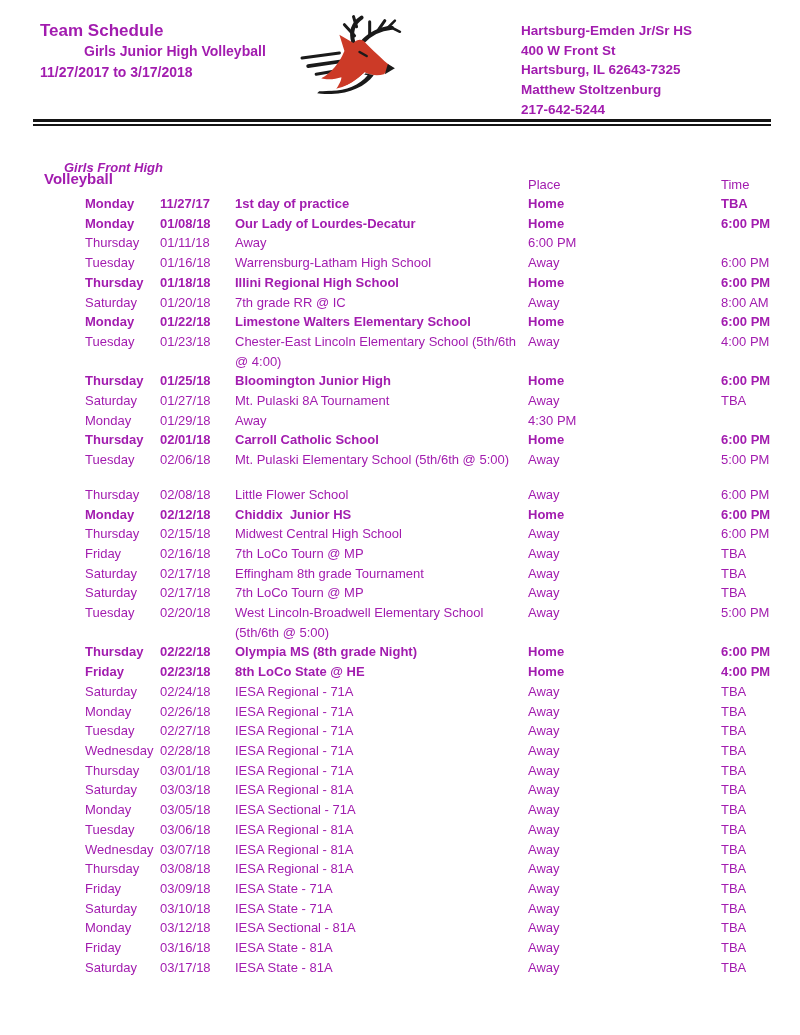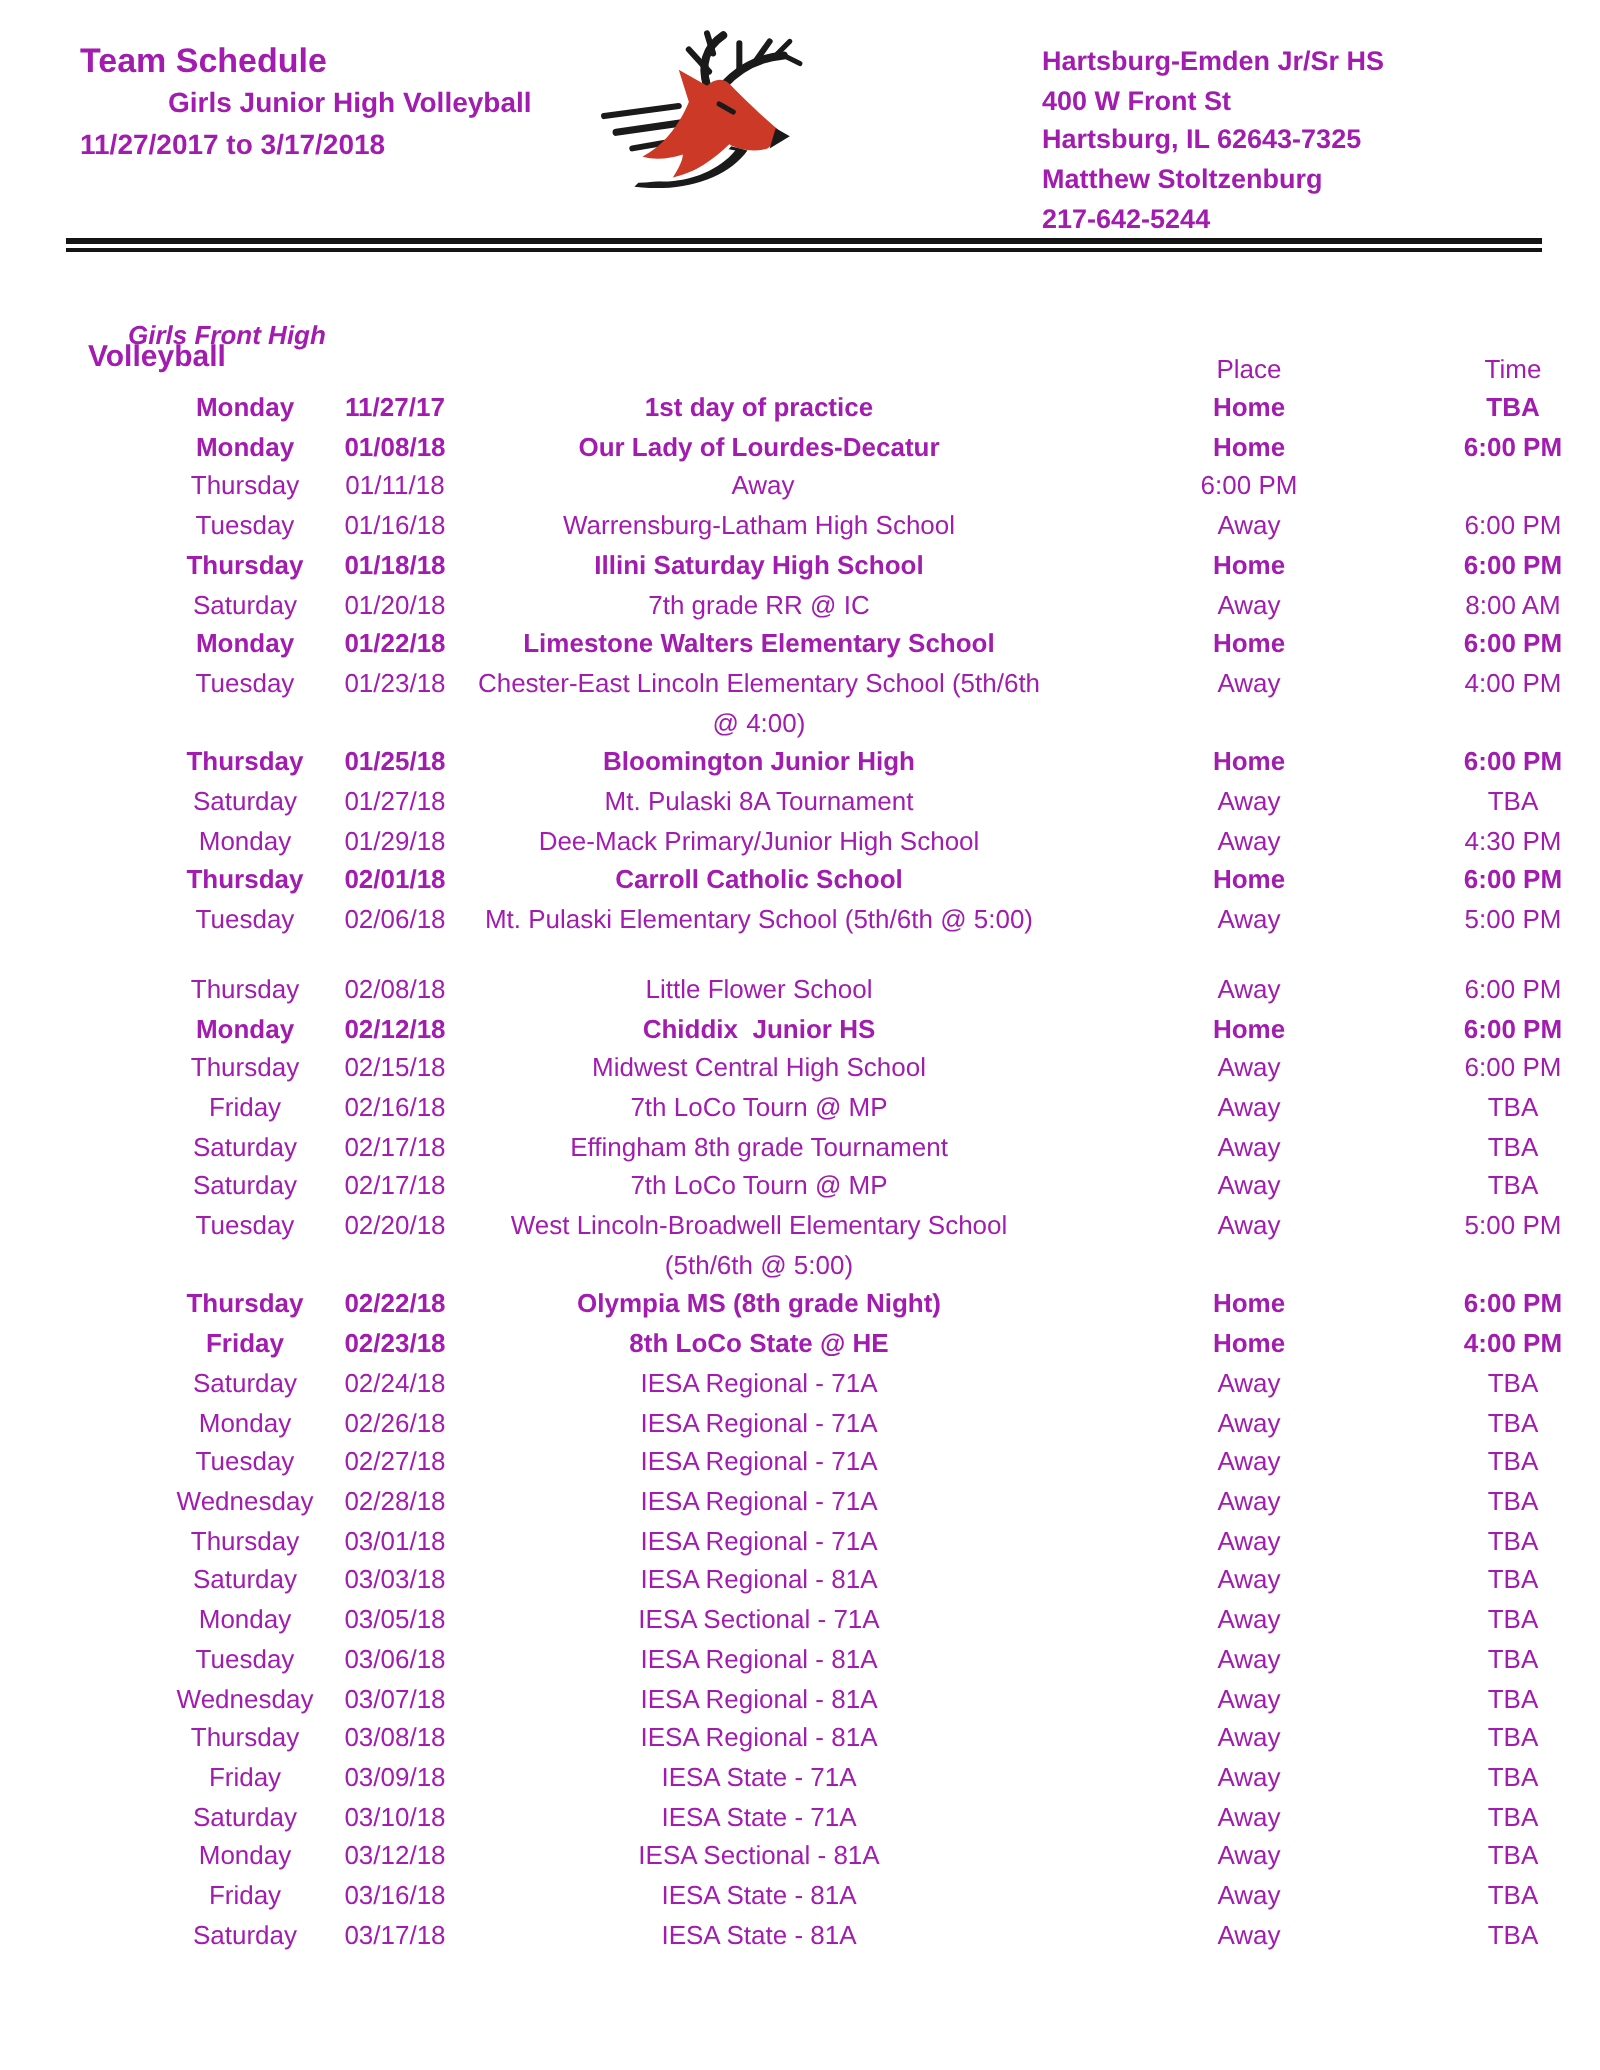--- a/index.html
+++ b/index.html
@@ -32,21 +32,20 @@
 
   
   .sport-heading { position: absolute; left: 44px; top: 139px; font-size: 15px; font-weight: bold; margin-top: 31px; }
   .team-heading  { position: absolute; left: 64px; top: 160px; font-size: 13px; font-weight: bold; font-style: italic; }
 
   
   .schedule { position: absolute; left: 85px; top: 178px; width: 707px; }
   .thead, .row {
     display: grid;
     grid-template-columns: 75px 75px 293px 193px 1fr;
-    text-align: center;
   }
   .thead { font-size: 13px; line-height: 13px; height: 16px; }
   .row   { font-size: 13px; line-height: 19.7px; }
   .row.bold { font-weight: bold; }
   .row.gap-before { margin-top: 15px; }
   .cell { min-height: 19.7px; }
   .c-event { white-space: pre-wrap; padding-right: 4px; }
 </style>
 </head>
 <body>
@@ -134,21 +133,21 @@
         <div class="row">
     <div class="cell c-day">Tuesday</div>
     <div class="cell c-date">01/16/18</div>
     <div class="cell c-event">Warrensburg-Latham High School</div>
     <div class="cell c-place">Away</div>
     <div class="cell c-time">6:00 PM</div>
   </div>
         <div class="row bold">
     <div class="cell c-day">Thursday</div>
     <div class="cell c-date">01/18/18</div>
-    <div class="cell c-event">Illini Saturday High School</div>
+    <div class="cell c-event">Illini Regional High School</div>
     <div class="cell c-place">Home</div>
     <div class="cell c-time">6:00 PM</div>
   </div>
         <div class="row">
     <div class="cell c-day">Saturday</div>
     <div class="cell c-date">01/20/18</div>
     <div class="cell c-event">7th grade RR @ IC</div>
     <div class="cell c-place">Away</div>
     <div class="cell c-time">8:00 AM</div>
   </div>
@@ -176,21 +175,20 @@
         <div class="row">
     <div class="cell c-day">Saturday</div>
     <div class="cell c-date">01/27/18</div>
     <div class="cell c-event">Mt. Pulaski 8A Tournament</div>
     <div class="cell c-place">Away</div>
     <div class="cell c-time">TBA</div>
   </div>
         <div class="row">
     <div class="cell c-day">Monday</div>
     <div class="cell c-date">01/29/18</div>
-    <div class="cell c-event">Dee-Mack Primary/Junior High School</div>
     <div class="cell c-place">Away</div>
     <div class="cell c-time">4:30 PM</div>
   </div>
         <div class="row bold">
     <div class="cell c-day">Thursday</div>
     <div class="cell c-date">02/01/18</div>
     <div class="cell c-event">Carroll Catholic School</div>
     <div class="cell c-place">Home</div>
     <div class="cell c-time">6:00 PM</div>
   </div>

